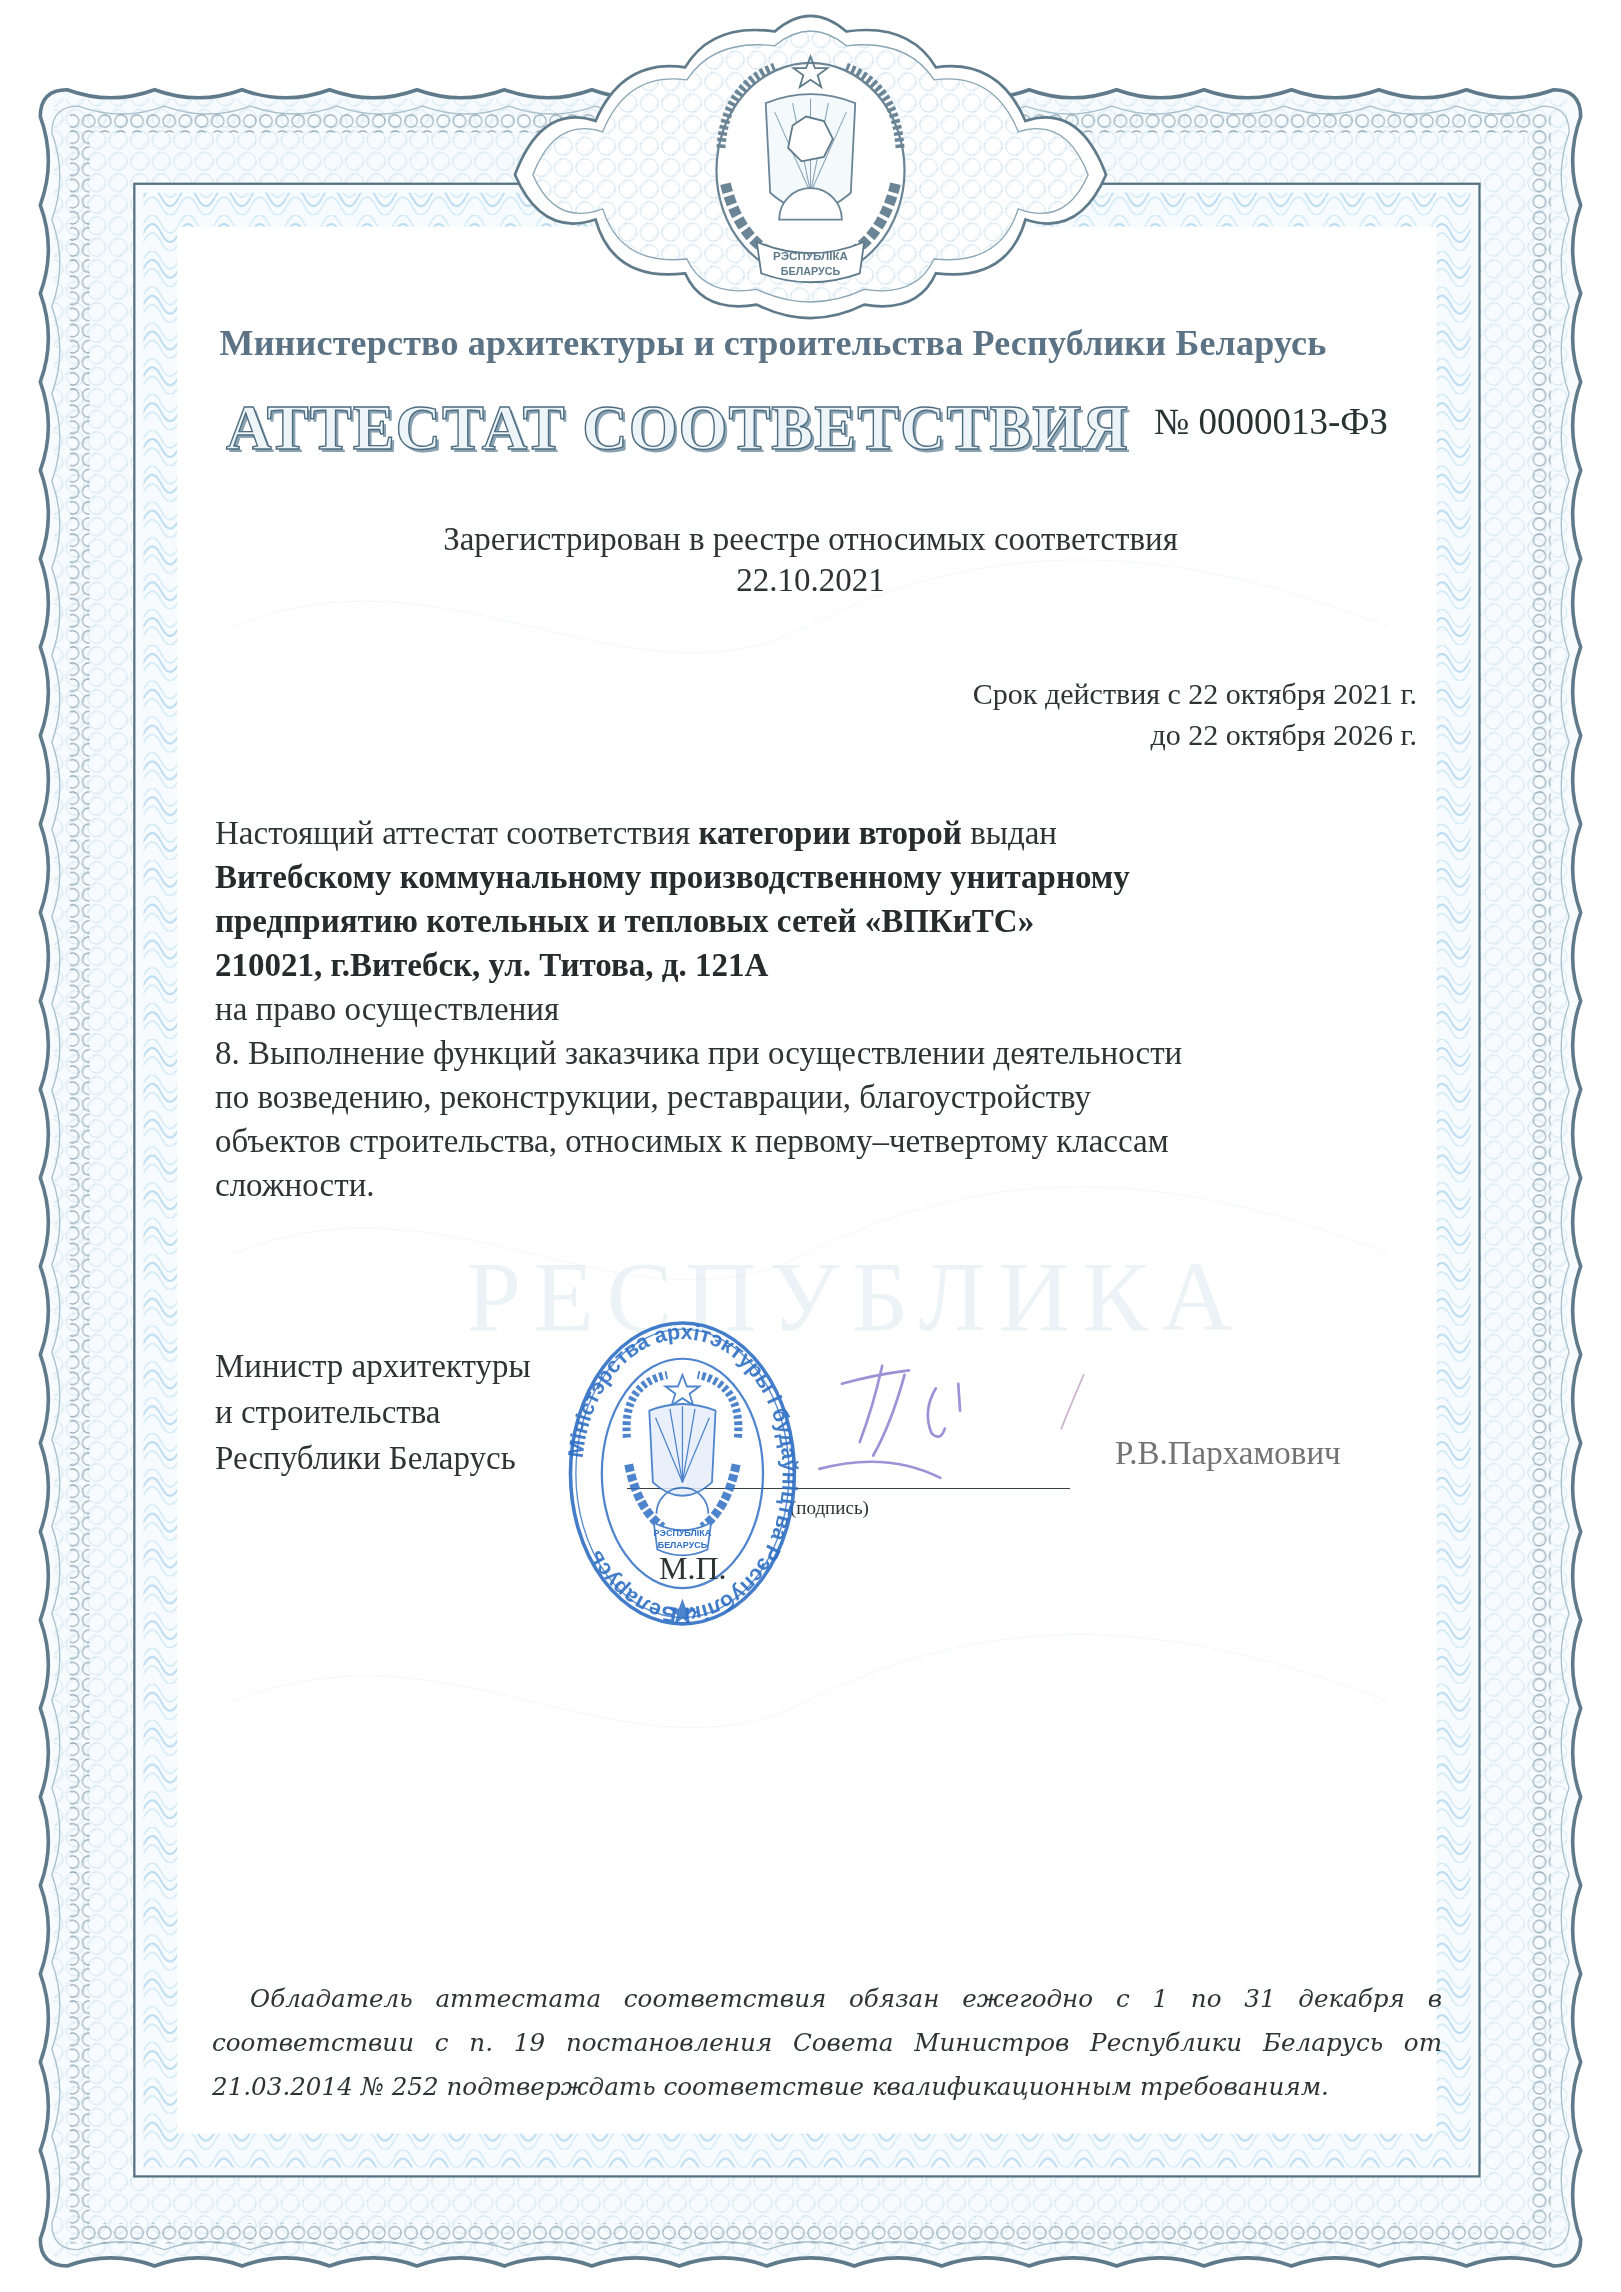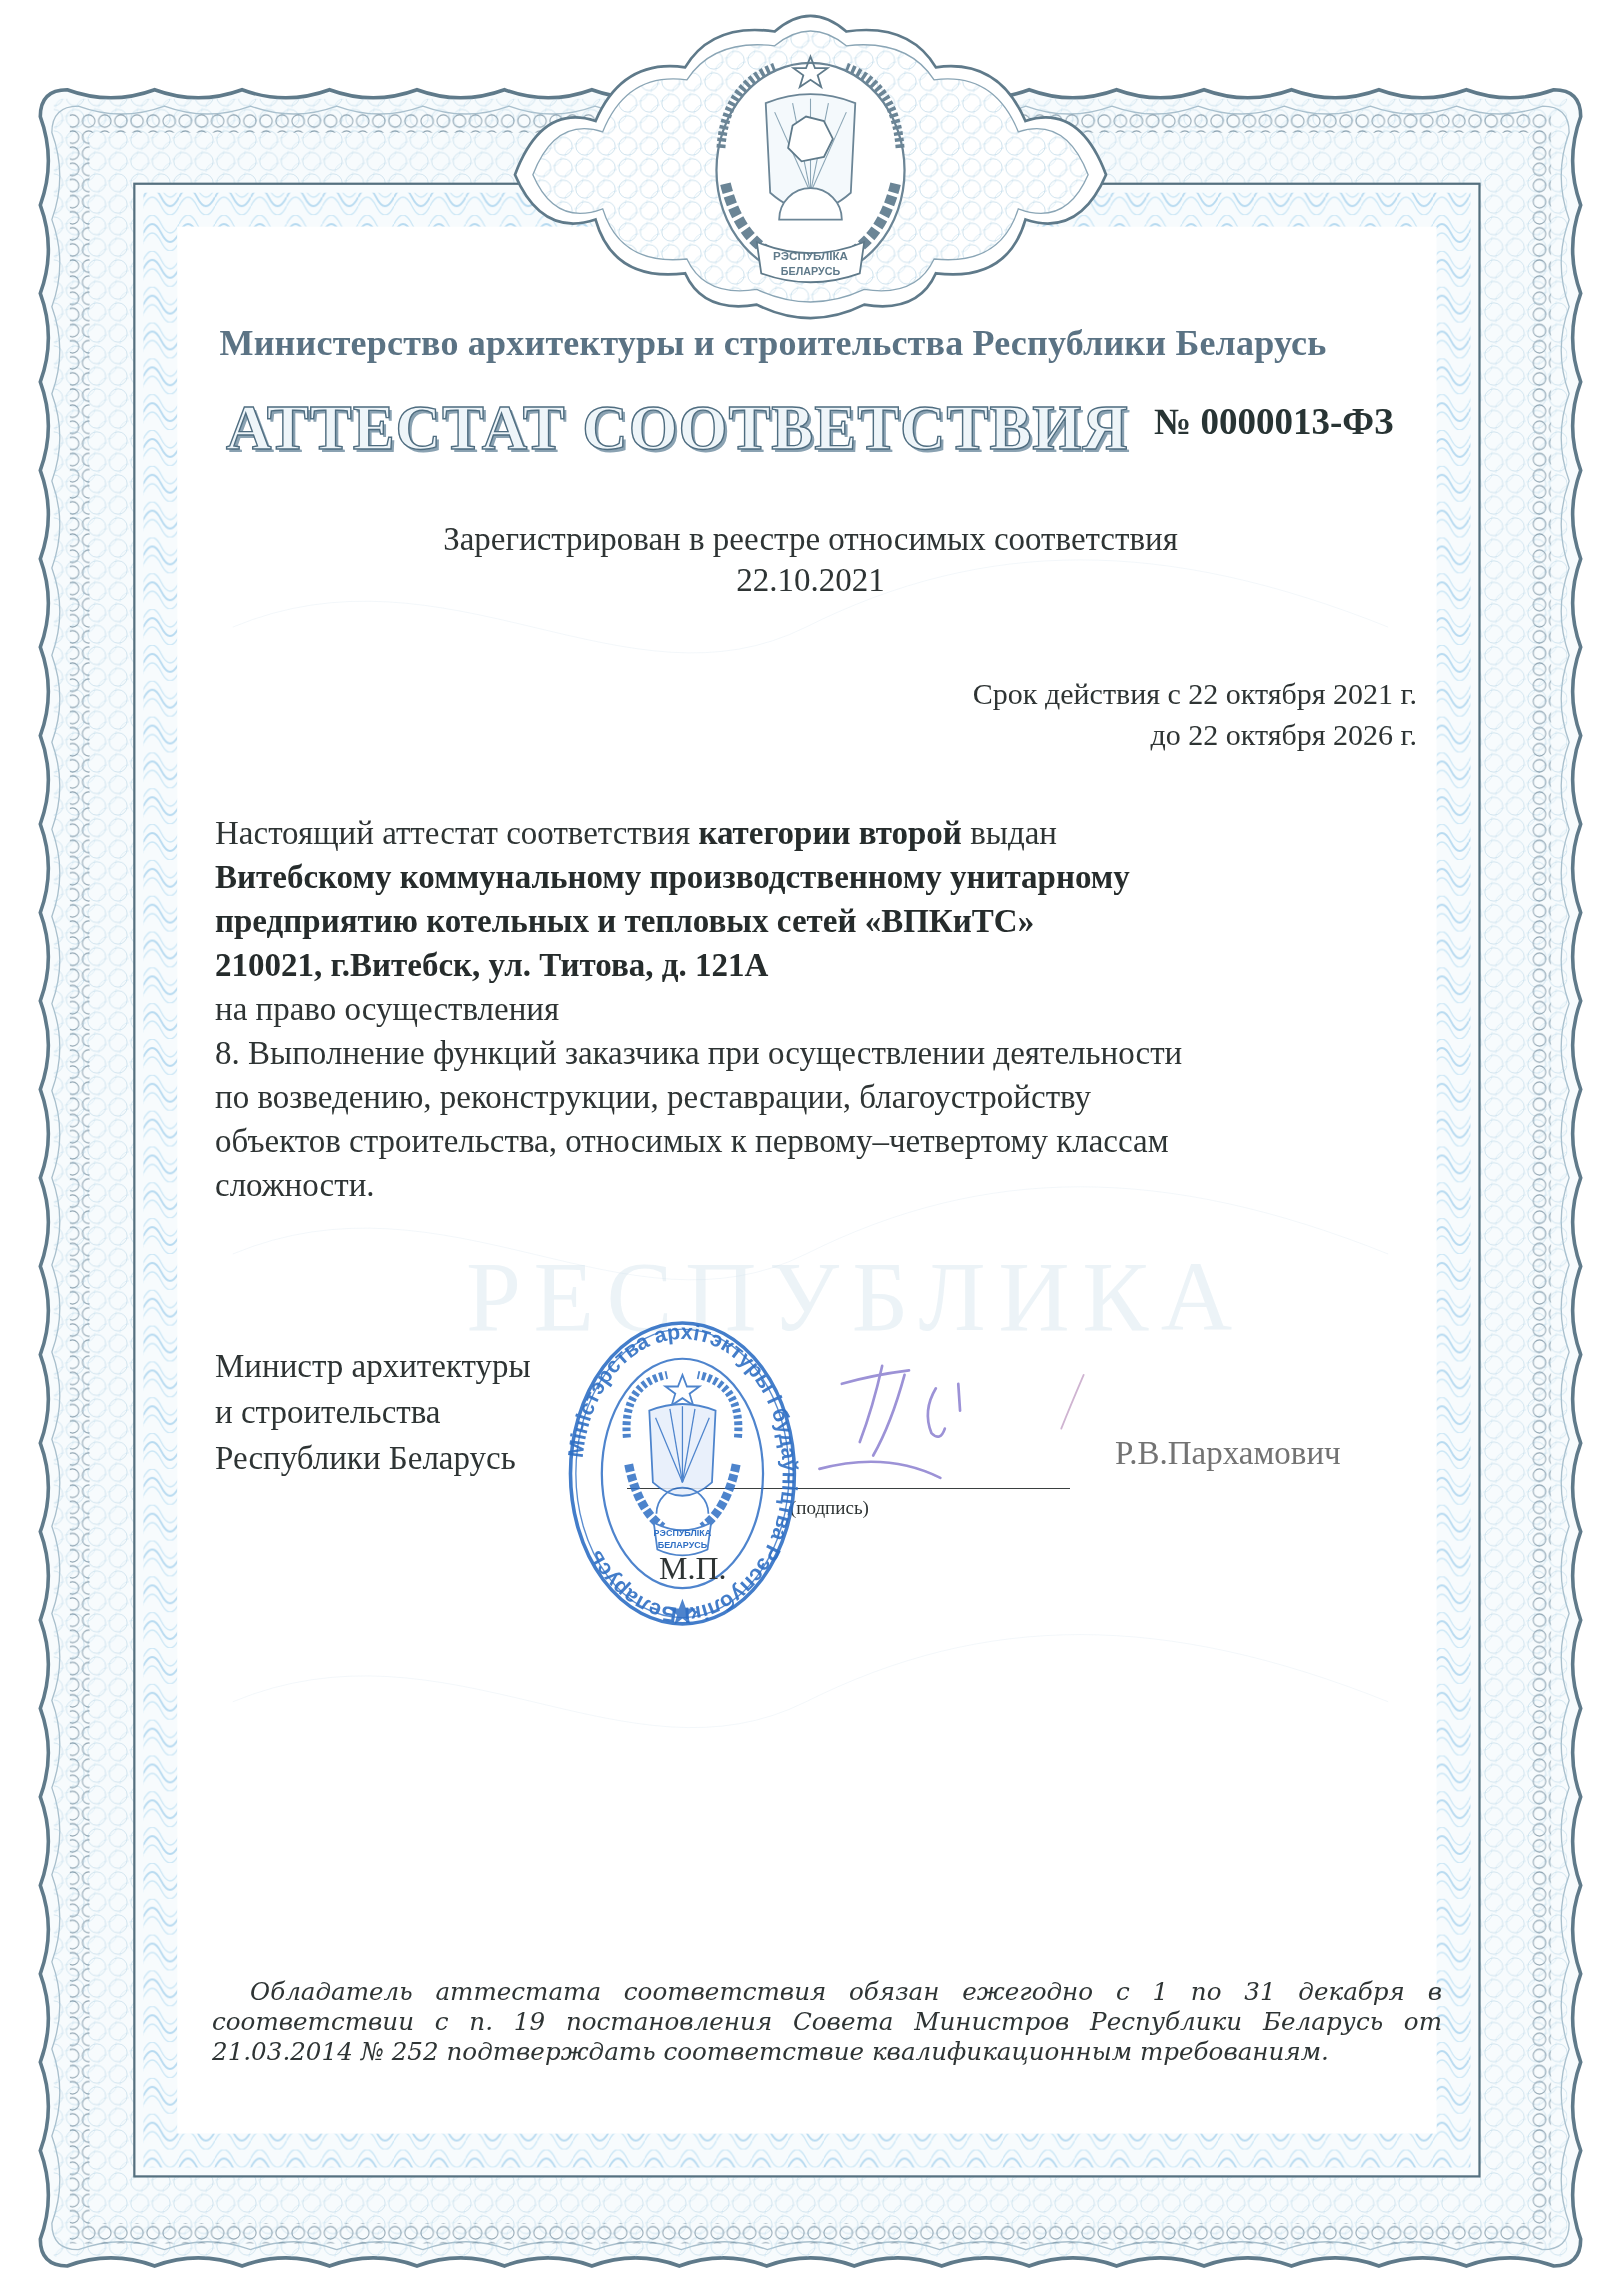--- a/index.html
+++ b/index.html
@@ -7,39 +7,39 @@
          font-family: "Liberation Serif", "DejaVu Serif", serif; color: #2b2f2f; }
   .abs { position: absolute; }
   svg.layer { position: absolute; left: 0; top: 0; }
 
   .ministry { left: 0; width: 1546px; top: 322px; text-align: center;
               font-size: 36px; font-weight: bold; color: #5b7384; letter-spacing: 0.2px; }
   .title { left: 226px; top: 392px; font-size: 63px; font-weight: bold;
            color: #eef5f9; letter-spacing: 0.9px;
            -webkit-text-stroke: 1.4px #4f6d80;
            text-shadow: 2.7px 2.7px 0 #8aa2b2; }
-  .cert-no { left: 1154px; top: 400px; font-size: 37px; font-weight: bold; color: #283434; }
+  .cert-no { left: 1154px; top: 400px; font-size: 37px; font-weight: normal; color: #283434; }
 
   .reg { left: 0; width: 1621px; top: 519px; text-align: center; font-size: 33px; line-height: 41px; color: #2e3434; }
   .reg div { padding-left: 0; }
   .validity { right: 204px; top: 673px; text-align: right; font-size: 30px; line-height: 41px; color: #2e3434; }
 
   .body-text { left: 215px; top: 811px; width: 1254px; font-size: 33px; line-height: 44px; color: #2e3434; }
   .body-text b { font-weight: bold; color: #262c2c; }
 
   .sign-block { left: 215px; top: 1343px; font-size: 33px; line-height: 46px; color: #2e3434; }
   .sign-line { left: 627px; top: 1488px; width: 443px; height: 0; border-top: 1.8px solid #3a3f3f; }
   .sign-caption { left: 790px; top: 1497px; font-size: 19px; color: #2e3434; }
   .signer { left: 1115px; top: 1435px; font-size: 33px; color: #737373; }
   .mp { left: 659px; top: 1522px; font-size: 32px; color: #2e3434; margin-top: 28px; }
 
   .watermark { left: 466px; top: 1240px; font-size: 99px; letter-spacing: 12.5px;
                color: rgba(200, 222, 232, 0.35); font-weight: normal; }
 
-  .footer { left: 212px; top: 1977px; width: 1230px; font-size: 24.6px; line-height: 30px;
+  .footer { left: 212px; top: 1977px; width: 1230px; font-size: 24.6px; line-height: 44px;
             font-style: italic; color: #2e3434; text-align: justify; text-indent: 38px;
             font-family: "DejaVu Serif", "Liberation Serif", serif; }
 
   .seal-text { font-family: "Liberation Sans", sans-serif; font-weight: bold; }
 </style>
 </head>
 <body>
 
 <svg class="layer" width="1621" height="2293" viewBox="0 0 1810 2560">
   <defs>

